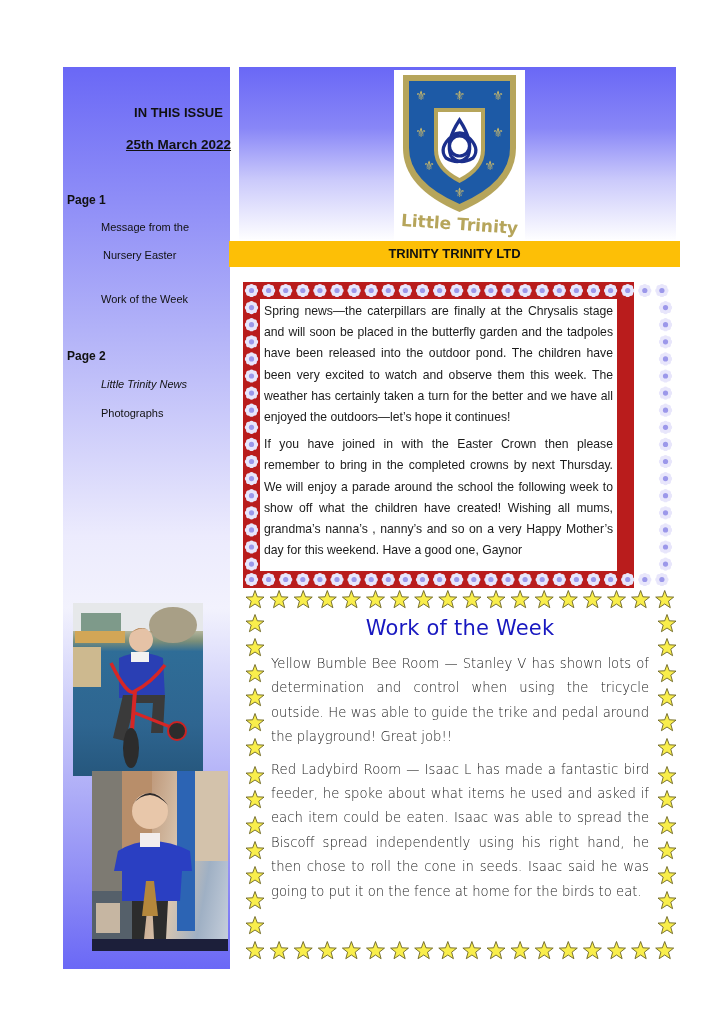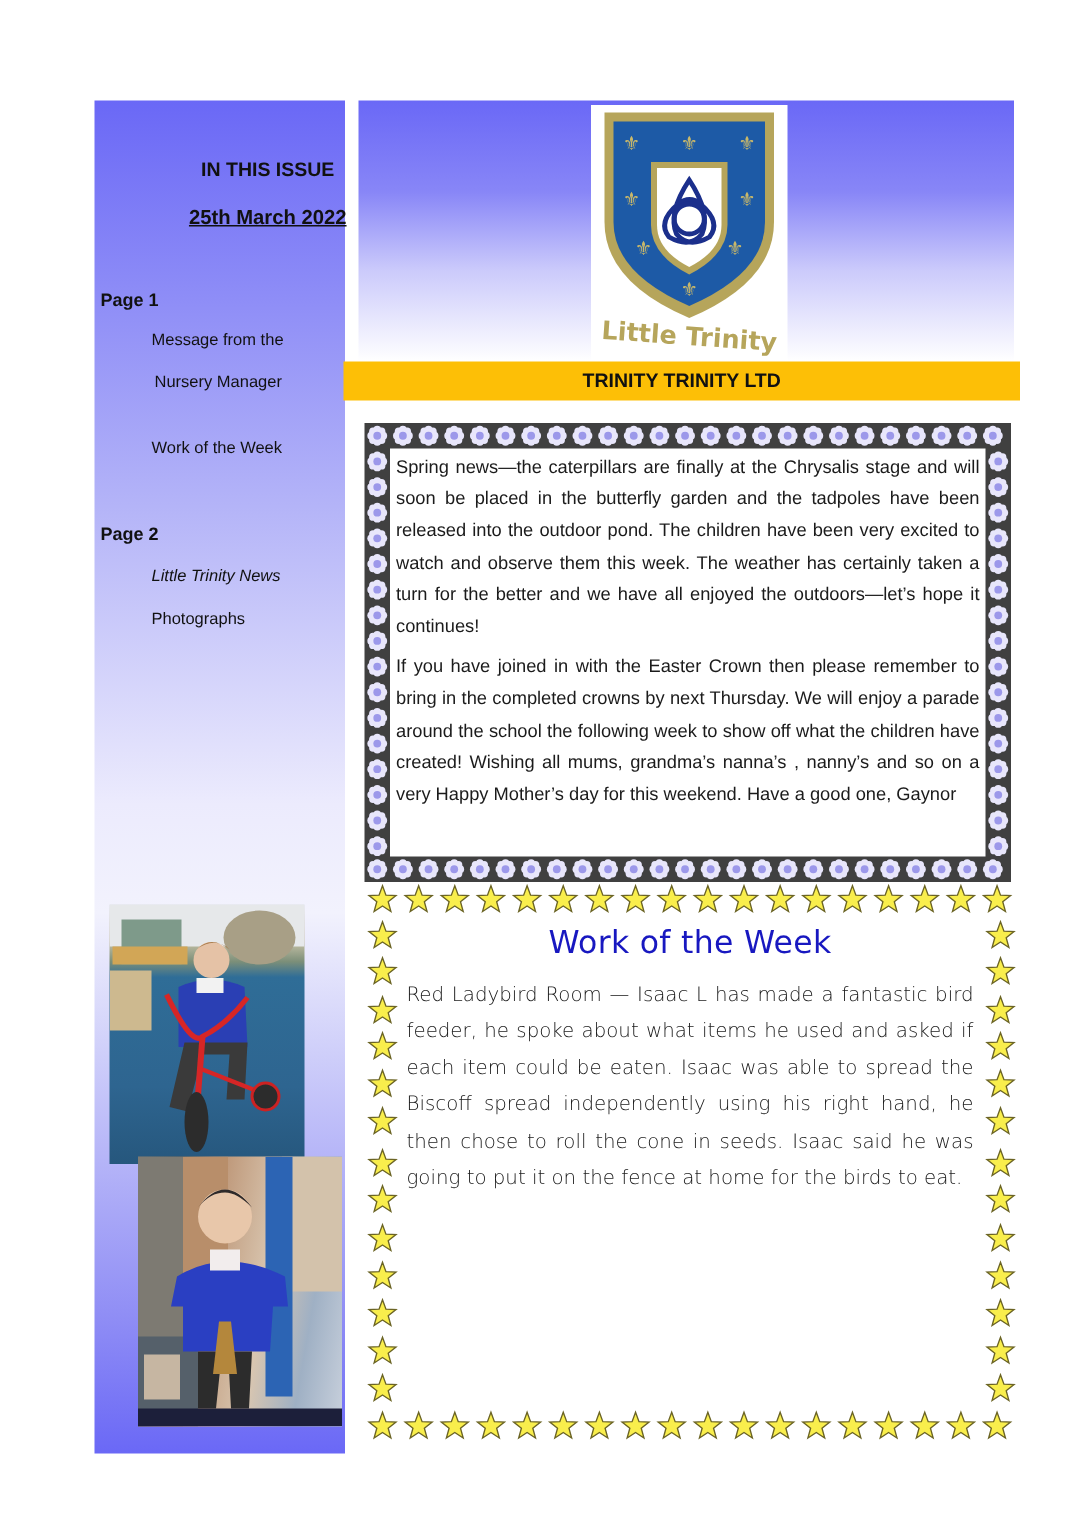--- a/index.html
+++ b/index.html
@@ -16,40 +16,40 @@
     background: linear-gradient(to bottom, #dfe3e6 0%, #c9c3a8 14%, #7c8f79 22%, #2f6d97 28%, #2e6590 70%, #26577d 100%); }
   .photo2 { left: 92px; top: 771px; width: 136px; height: 180px;
     background: linear-gradient(100deg, #7b7a72 0%, #6f6b60 18%, #b98f6f 30%, #d9c6b0 60%, #9fb0c4 80%, #c8d0dc 100%); }
 
   .header { position: absolute; left: 239px; top: 67px; width: 437px; height: 174px;
     background: linear-gradient(to bottom, #6a68f6 0%, #8886f7 35%, #cbcafb 65%, #ffffff 100%); }
   .logo-box { position: absolute; left: 394px; top: 70px; width: 131px; height: 170px; background: #fff; }
   .banner { position: absolute; left: 229px; top: 241px; width: 451px; height: 26px; background: #fdbf06;
     text-align: center; line-height: 26px; font-weight: bold; font-size: 13px; color: #111; }
 
-  .flower-frame { position: absolute; left: 243px; top: 282px; width: 431px; height: 306px; background: #404040; }
+  .flower-frame { position: absolute; left: 243px; top: 282px; width: 391px; height: 306px; background: #b91c1c; }
   .flower-inner { position: absolute; left: 17px; top: 17px; right: 17px; bottom: 17px; background: #fff; padding: 2px 4px 0 4px; box-sizing: border-box; }
   .news-p { font-size: 12.2px; line-height: 21.2px; color: #1b1b1b; text-align: justify; margin: 0 0 6px 0; }
   .flowers { position: absolute; }
 
   .stars-wrap { position: absolute; left: 244px; top: 589px; width: 434px; height: 374px; }
   .wotw-content { position: absolute; left: 271px; top: 616px; width: 378px; }
   .wotw-title { text-align: center; font-size: 21px; color: #1818c0; font-family: "DejaVu Sans", sans-serif; margin: 0 0 12px 0; letter-spacing: 0.2px; }
   .wotw-p { font-size: 13.2px; line-height: 24.4px; color: #1a1a1a; text-align: justify; margin: 0 0 8px 0; font-family: "DejaVu Sans", sans-serif; font-weight: 300; }
 </style>
 </head>
 <body>
 
 <div class="sidebar">
   <div class="sb-title" style="top:38px;">IN THIS ISSUE</div>
   <div class="sb-title" style="top:70px; font-size:13.5px;text-decoration:underline;">25th March 2022</div>
 
   <div class="sb-page" style="top:126px;">Page 1</div>
   <div class="sb-item" style="top:154px;">Message from the</div>
-  <div class="sb-item" style="top:182px; left:40px;">Nursery  Manager</div>
+  <div class="sb-item" style="top:182px; left:40px;">Nursery  Easter</div>
   <div class="sb-item" style="top:226px;">Work of the Week</div>
 
   <div class="sb-page" style="top:282px;">Page 2</div>
   <div class="sb-item" style="top:311px;font-style:italic;">Little Trinity  News</div>
   <div class="sb-item" style="top:340px;">Photographs</div>
 </div>
 
 <div class="photo photo1" title="Child riding a red tricycle in the playground">
   <svg width="130" height="173" viewBox="0 0 130 173">
     <rect x="0" y="0" width="130" height="28" fill="#e6e8ea"></rect>
@@ -1085,14 +1085,15 @@
       <polygon points="11.0,277.5 13.3,283.8 20.0,284.1 14.8,288.2 16.6,294.7 11.0,291.0 5.4,294.7 7.2,288.2 2.0,284.1 8.7,283.8" fill="#f9ee4c" stroke="#6b6425" stroke-width="0.9"></polygon>
       <polygon points="423.0,277.5 425.3,283.8 432.0,284.1 426.8,288.2 428.6,294.7 423.0,291.0 417.4,294.7 419.2,288.2 414.0,284.1 420.7,283.8" fill="#f9ee4c" stroke="#6b6425" stroke-width="0.9"></polygon>
       <polygon points="11.0,302.5 13.3,308.8 20.0,309.1 14.8,313.2 16.6,319.7 11.0,316.0 5.4,319.7 7.2,313.2 2.0,309.1 8.7,308.8" fill="#f9ee4c" stroke="#6b6425" stroke-width="0.9"></polygon>
       <polygon points="423.0,302.5 425.3,308.8 432.0,309.1 426.8,313.2 428.6,319.7 423.0,316.0 417.4,319.7 419.2,313.2 414.0,309.1 420.7,308.8" fill="#f9ee4c" stroke="#6b6425" stroke-width="0.9"></polygon>
       <polygon points="11.0,327.5 13.3,333.8 20.0,334.1 14.8,338.2 16.6,344.7 11.0,341.0 5.4,344.7 7.2,338.2 2.0,334.1 8.7,333.8" fill="#f9ee4c" stroke="#6b6425" stroke-width="0.9"></polygon>
       <polygon points="423.0,327.5 425.3,333.8 432.0,334.1 426.8,338.2 428.6,344.7 423.0,341.0 417.4,344.7 419.2,338.2 414.0,334.1 420.7,333.8" fill="#f9ee4c" stroke="#6b6425" stroke-width="0.9"></polygon>
     </svg>
 </div>
 <div class="wotw-content">
   <div class="wotw-title">Work of the Week</div>
+  <p class="wotw-p">Yellow Bumble Bee Room — Stanley V has shown lots of determination and control when using the tricycle outside. He was able to guide the trike and pedal around the playground! Great job!!</p>
   <p class="wotw-p">Red Ladybird Room — Isaac L has made a fantastic bird feeder, he spoke about what items he used and asked if each item could be eaten. Isaac was able to spread the Biscoff spread independently using his right hand, he then chose to roll the cone in seeds. Isaac said he was going to put it on the fence at home for the birds to eat.</p>
 </div>
 
 </body></html>

